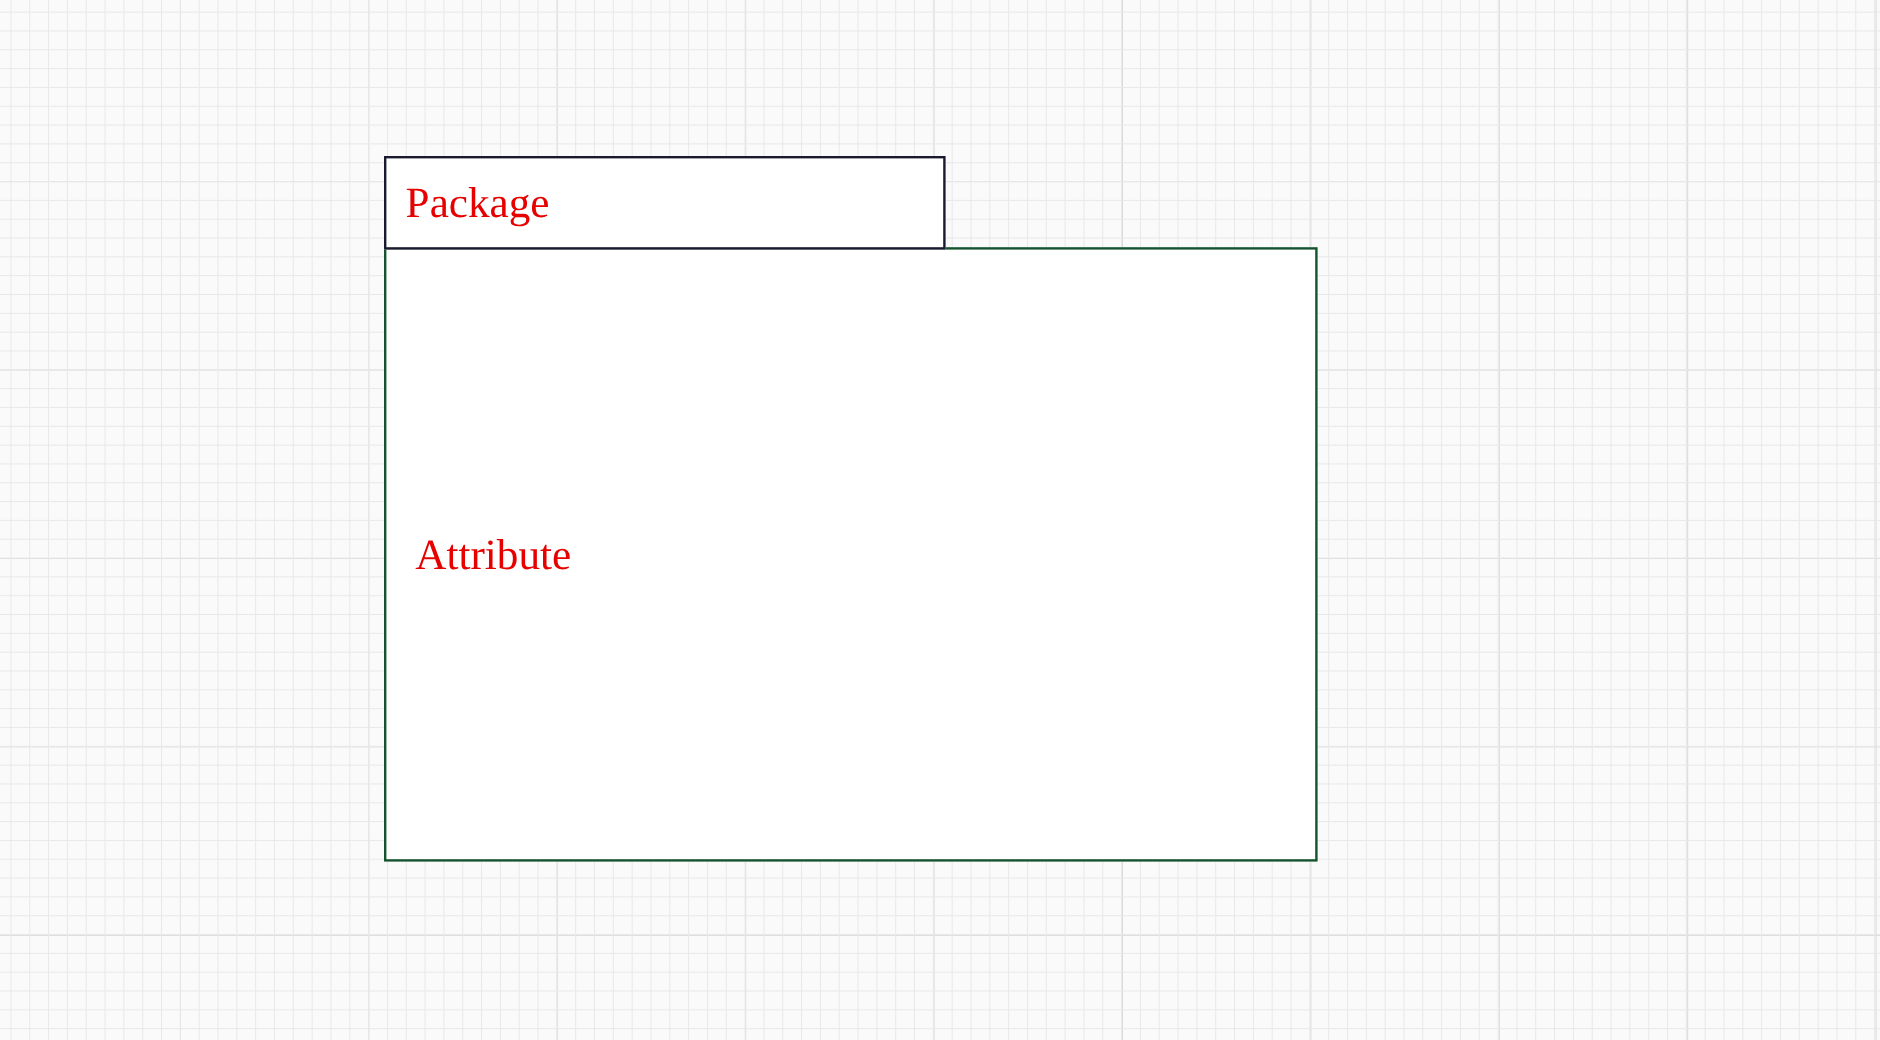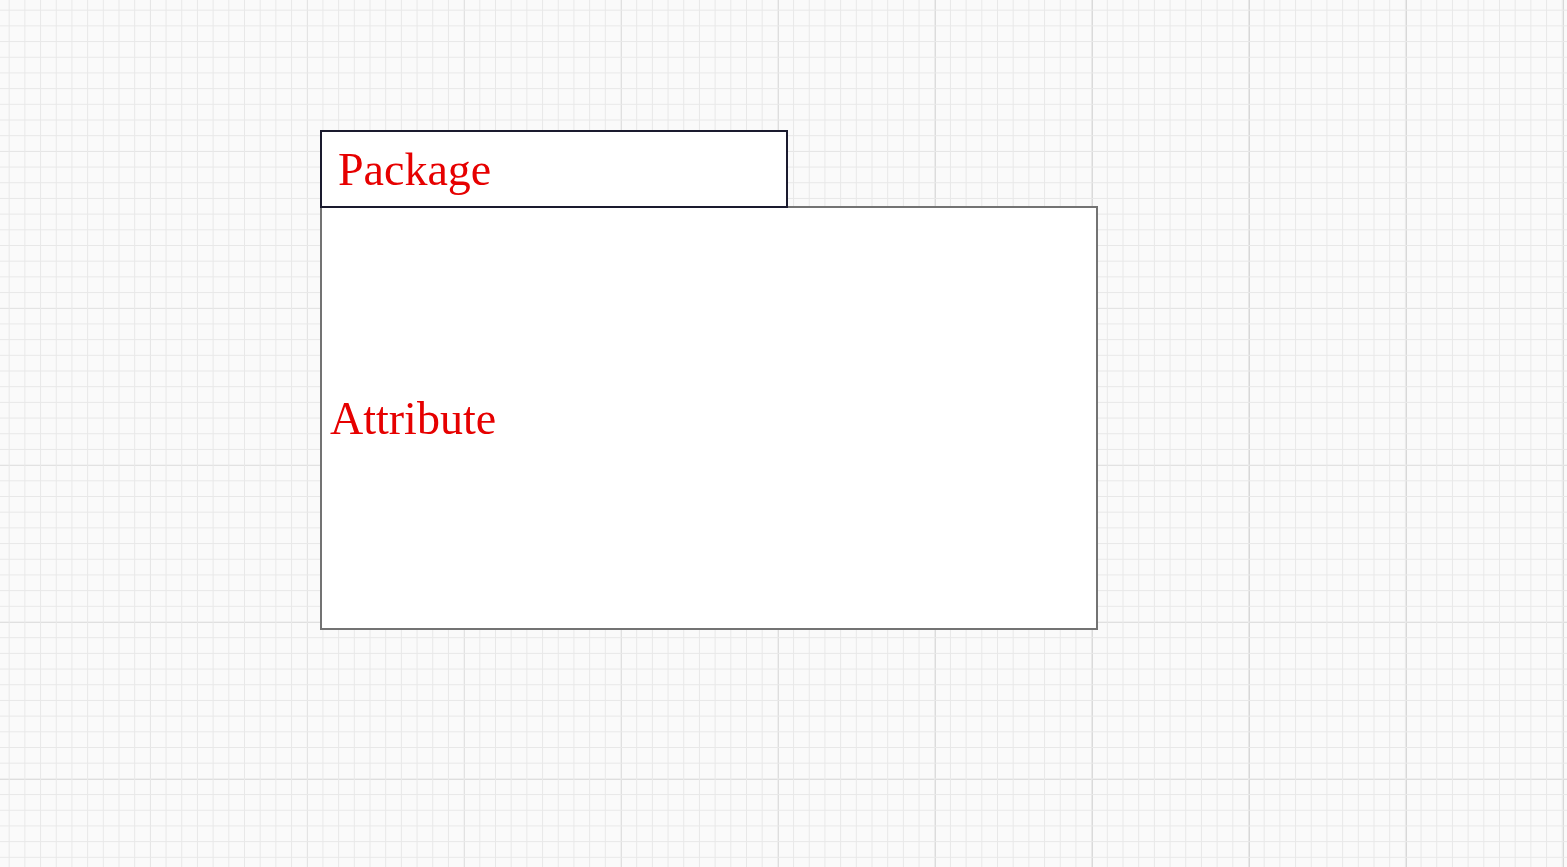--- a/index.html
+++ b/index.html
@@ -53,31 +53,31 @@
       display: flex;
       align-items: center;
       padding-left: 16px;
     }
     
     .package-body {
       position: absolute;
       left: 0;
       top: 76px;
       width: 778px;
-      height: 424px;
+      height: 512px;
       background-color: #ffffff;
-      border: 2px solid #737373;
+      border: 2px solid #14532d;
       display: flex;
       align-items: center;
-      padding-left: 8px;
+      padding-left: 24px;
     }
     
     .label-text {
       color: #e60000;
-      font-size: 46px;
+      font-size: 36px;
       font-family: "Times New Roman", Times, serif;
     }
   </style>
 </head>
 <body>
 
 <div class="grid-canvas"></div>
 
 <div class="package-shape">
   <div class="package-body">

